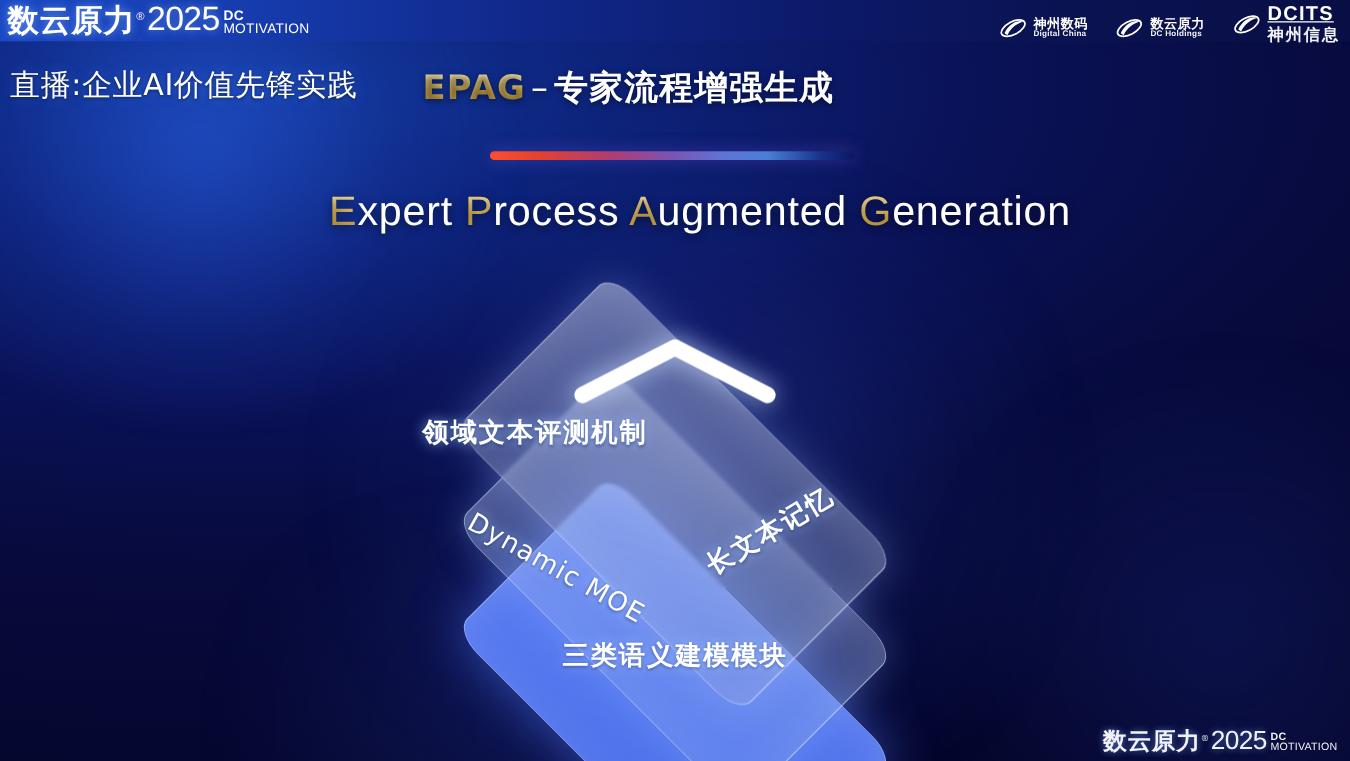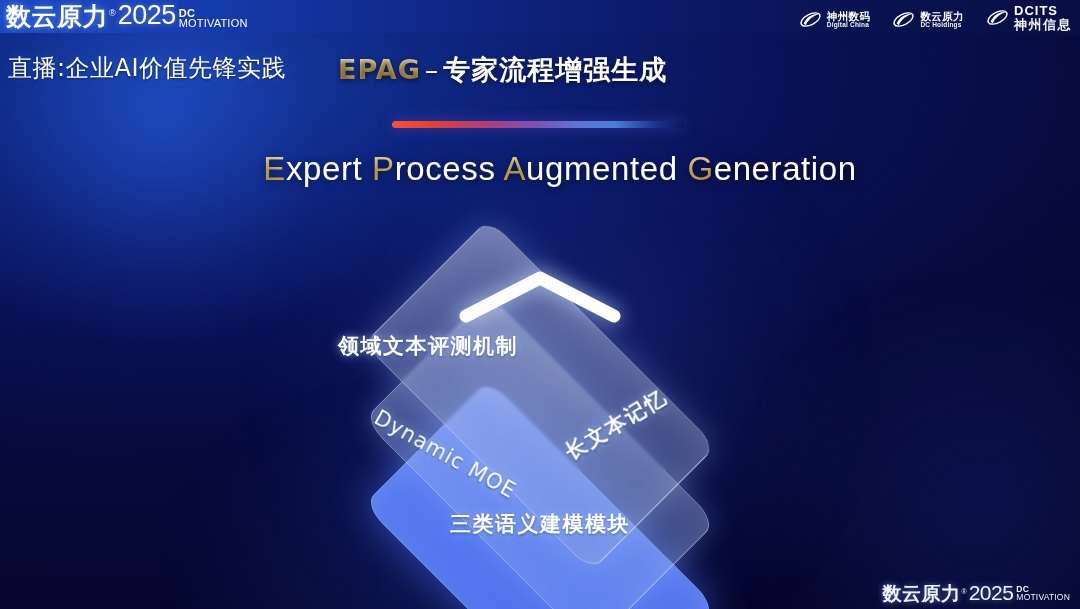--- a/index.html
+++ b/index.html
@@ -54,21 +54,21 @@
   .brand-dc .l2{display:block;font-size:11px;font-weight:400;letter-spacing:.2px;}
 
   .partners{
     position:absolute;right:8px;top:4px;display:flex;align-items:flex-end;gap:22px;z-index:8;
   }
   .partner{display:flex;align-items:center;gap:5px;color:#fff;}
   .pmark{width:23px;height:23px;flex:none;}
   .ptext{line-height:1.05;}
   .ptext .cn{display:block;font-size:10.5px;font-weight:700;letter-spacing:.4px;}
   .ptext .en{display:block;font-size:6.5px;font-weight:700;letter-spacing:.2px;opacity:.95;}
-  .ptext .cn.big{font-size:13px;letter-spacing:1px;}
+  .ptext .cn.big{font-size:16px;letter-spacing:1px;text-decoration:underline;}
   .ptext .en.cnsub{font-size:13px;font-weight:700;letter-spacing:1.5px;}
 
   
   .livetitle{
     position:absolute;left:8px;top:52px;z-index:7;color:#fff;white-space:nowrap;
     font-family:"DejaVu Sans",sans-serif;
     font-size:24px;font-weight:400;letter-spacing:.5px;
     text-shadow:0 1px 3px rgba(0,0,0,.55),0 0 10px rgba(90,150,255,.35);
   }
   .maintitle{

